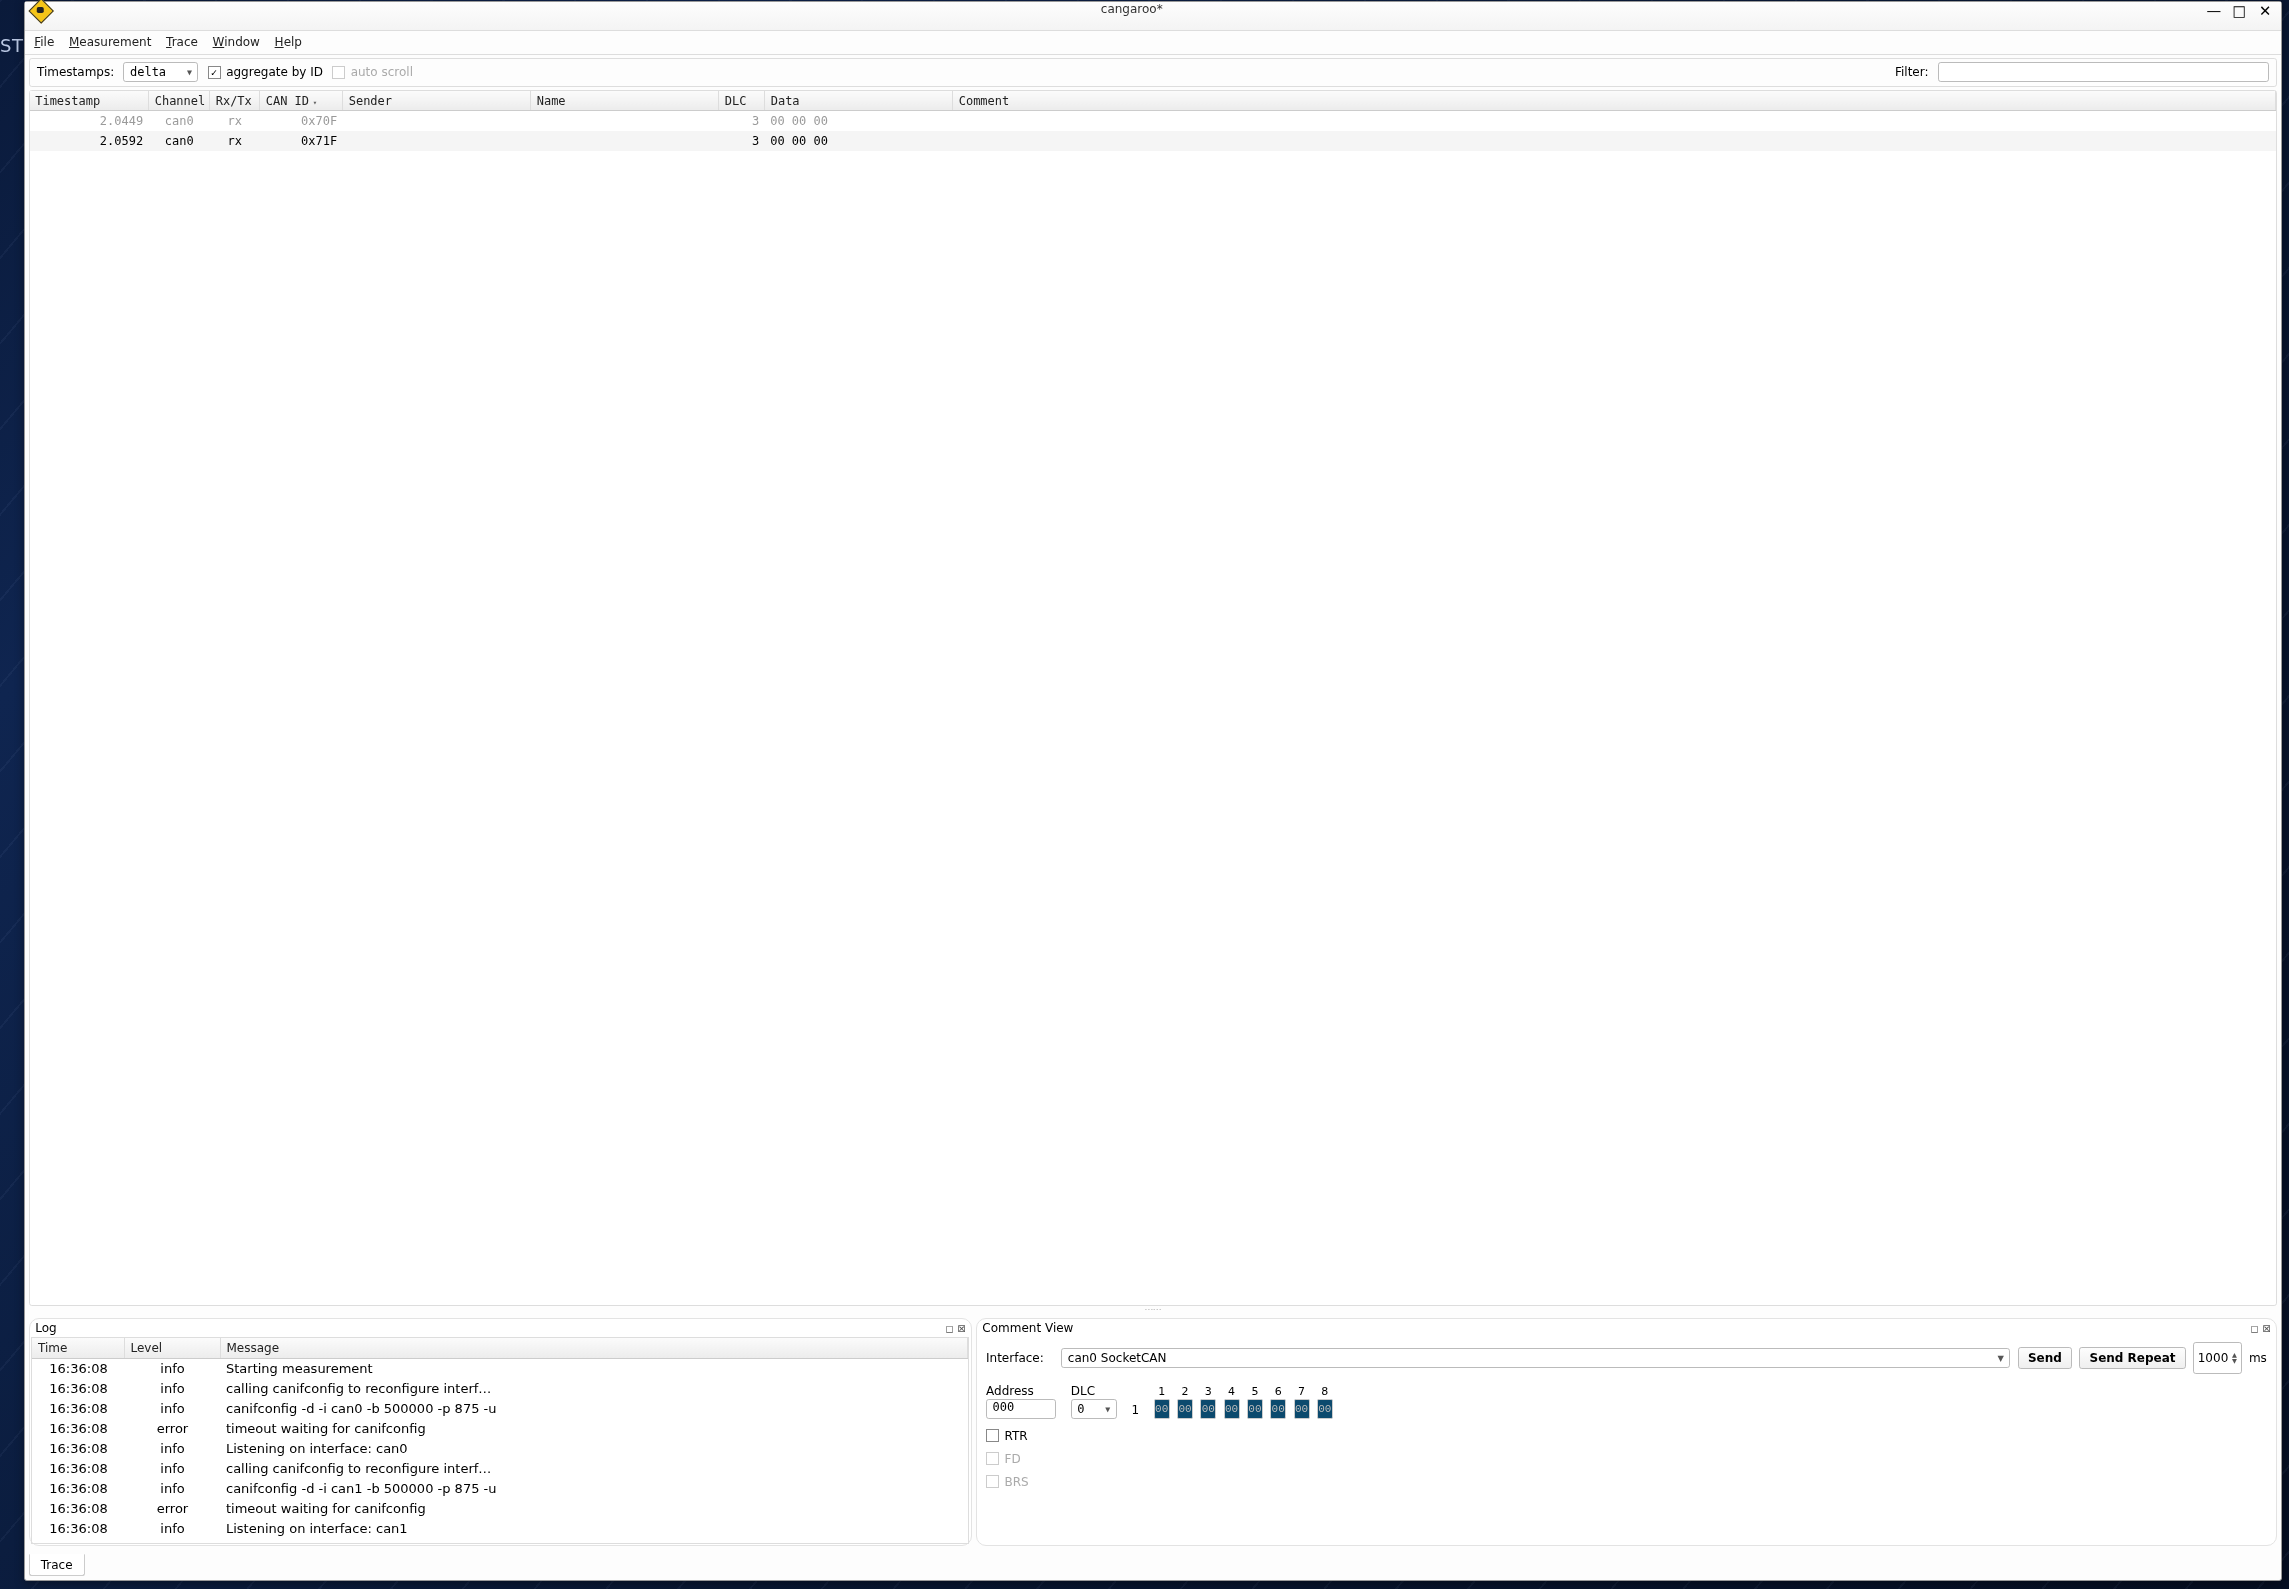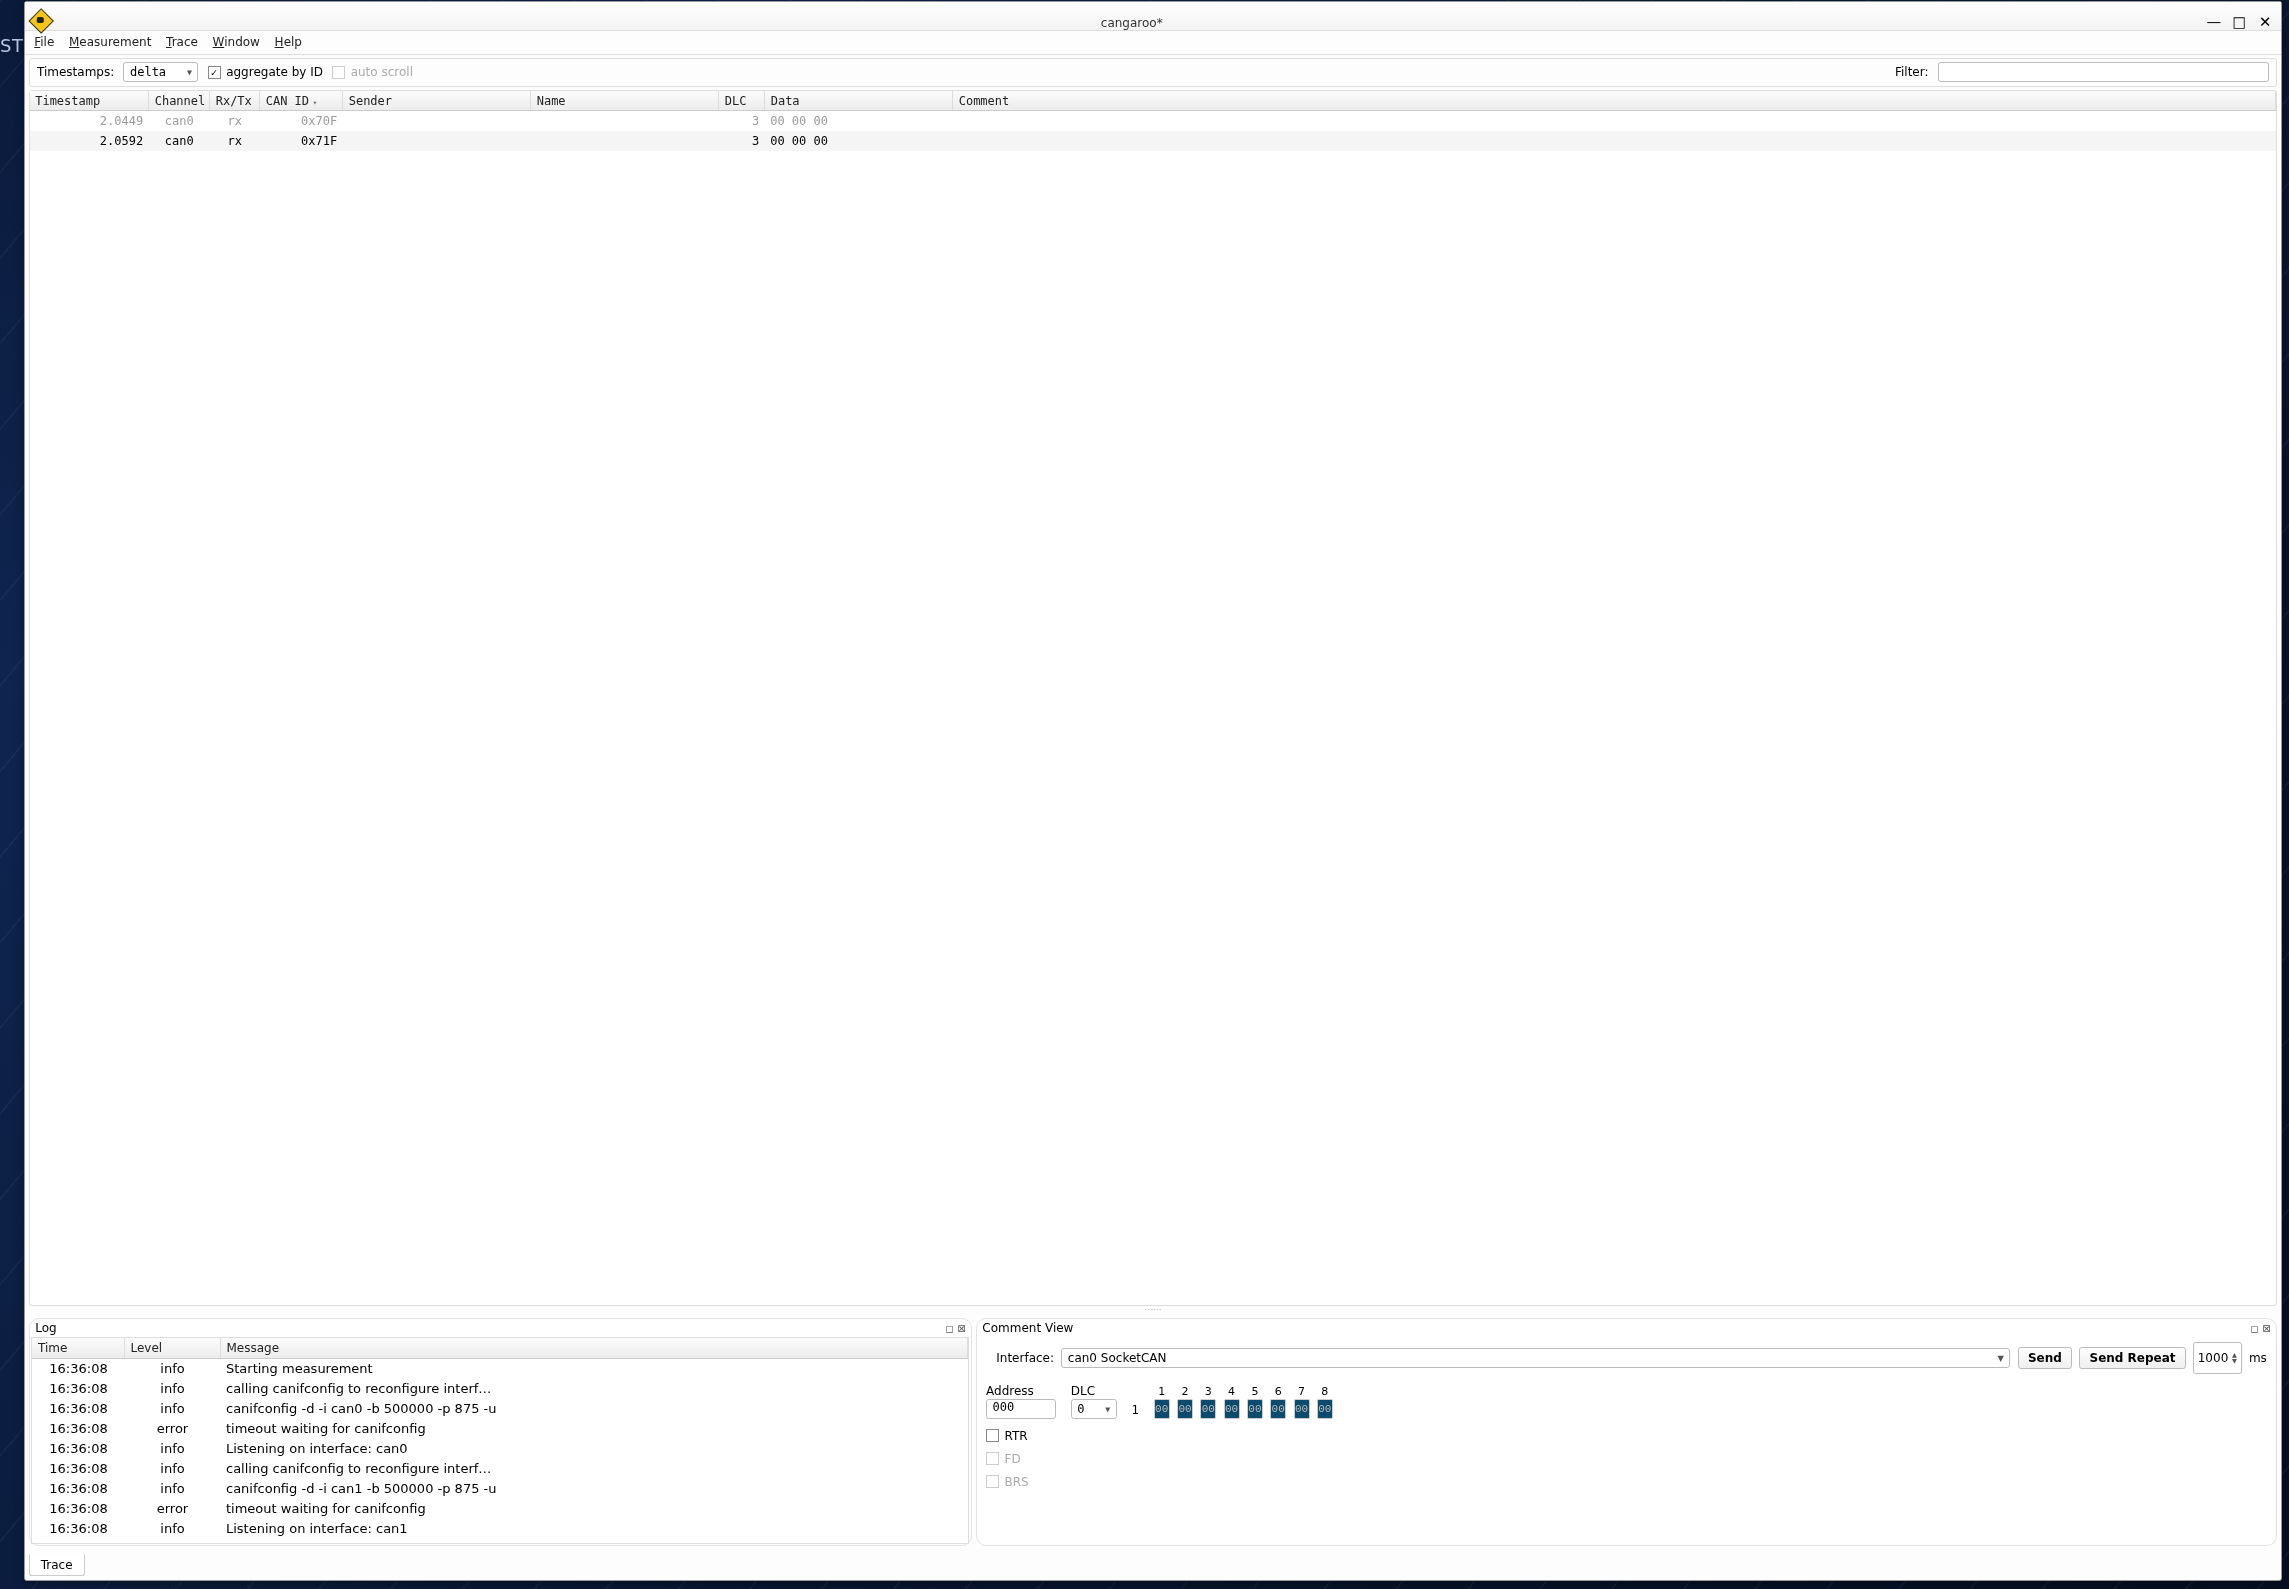--- a/index.html
+++ b/index.html
@@ -20,21 +20,21 @@
   }
   .window{
     position:absolute; left:24px; top:0.9px; right:7.3px; bottom:8.3px;
     background:#fdfdfd;
     border:0.9px solid #999;
     border-radius:2.8px;
     box-shadow:0 1.8px 9.2px rgba(0,0,0,0.4);
     display:flex; flex-direction:column;
   }
   .titlebar{
-    height:29px; display:flex; align-items:flex-end; padding:0 7.3px;
+    height:29px; display:flex; align-items:flex-start; padding:0 7.3px;
     background:linear-gradient(#fdfdfd,#f4f4f4);
     border-bottom:0.9px solid #ddd;
   }
   .app-icon{
     width:18.4px; height:18.4px; margin-right:7.3px;
     background:#f5c518; transform:rotate(45deg); border:0.9px solid #333;
     position:relative;
   }
   .app-icon::after{
     content:""; position:absolute; left:2.8px; top:4.6px; width:7.3px; height:5.5px;
@@ -87,21 +87,21 @@
   .panel{ flex:1; display:flex; flex-direction:column; border:0.9px solid #e3e3e3;
     background:#fff; border-radius:10px;}
   .panel-hdr{ display:flex; align-items:center; padding:1.8px 5.5px; font-size:12px;}
   .panel-hdr-icons{ display:flex; gap:3.7px; font-size:10px; color:#555;}
   .panel-body{ flex:1; overflow:auto;}
   .log-table td{ font-family:"DejaVu Sans",sans-serif; font-size:13px;}
   .log-table thead th{ font-family:"DejaVu Sans",sans-serif;}
   .log-table tbody tr{ background:#fff !important;}
   .tx-panel .panel-body{ padding:5.5px 9.2px; display:flex; flex-direction:column; gap:9.2px;}
   .tx-row{ display:flex; align-items:center; gap:7.3px;}
-  .tx-label{ min-width:68px; text-align:right;}
+  .tx-label{ min-width:68px; text-align:left;}
   .wide-select{ flex:1; justify-content:space-between; font-family:"DejaVu Sans",sans-serif;}
   .btn{ height:22px; border:0.9px solid #bbb; background:linear-gradient(#fdfdfd,#efefef);
     border-radius:2.8px; padding:0 9.2px; display:flex; align-items:center;font-weight:bold;}
   .num-spin{ display:flex; align-items:center; border:0.9px solid #bbb; border-radius:2.8px; height:32px;
     padding:0 3.7px; gap:3.7px; background:#fff;}
   .spin-arrows{ display:flex; flex-direction:column; font-size:6.4px; line-height:6.4px; color:#555;}
   .addr-input{ width:70px; height:20px; border:0.9px solid #bbb; border-radius:2.8px; padding:0 5.5px;
     font-family:"DejaVu Sans Mono",monospace; background:#fff;}
   .byte-grid{ display:flex; gap:7.3px; align-items:flex-end;}
   .byte-col{ display:flex; flex-direction:column; align-items:center; gap:1.8px;}

